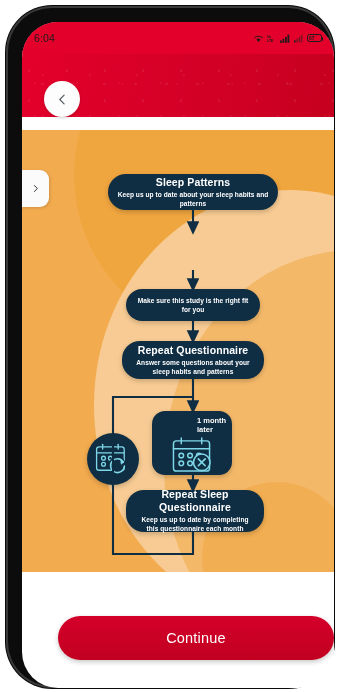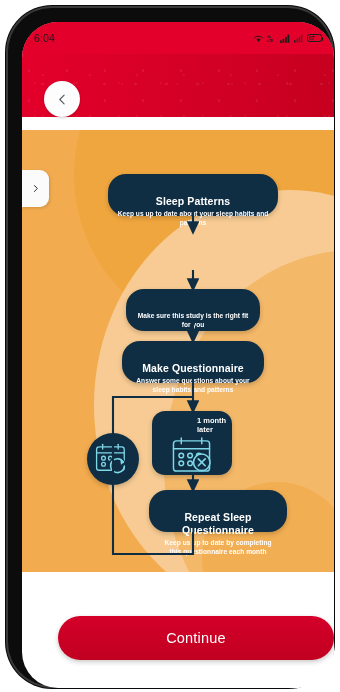--- a/index.html
+++ b/index.html
@@ -120,32 +120,32 @@
   }
 
   
   .flow{ position:absolute; inset:0; z-index:5; }
   .node{
     position:absolute;
     background:#0f2e44;
     border-radius:18px;
     color:#ffffff;
     text-align:center;
-    padding:21px 9px;
-    display:flex; flex-direction:column; justify-content:space-between;
+    padding:13px 9px;
+    display:flex; flex-direction:column; justify-content:center;
     box-shadow:0 2px 5px rgba(0,0,0,.2);
   }
   .node .n-title{ font-size:10.5px; font-weight:700; line-height:1.25; letter-spacing:.1px;}
   .node .n-sub{ font-size:6.6px; font-weight:600; line-height:1.35; margin-top:2px; letter-spacing:.05px;}
 
   .n1{ left:86px; top:44px;  width:170px; height:36px; }
   .n2{ left:107px; top:102px; width:128px; height:38px; }
   .n3{ left:104px; top:159px; width:134px; height:32px; }
   .n4{ left:100px; top:211px; width:142px; height:38px; }
-  .n6{ left:104px; top:360px; width:138px; height:42px;margin-left:23px; }
+  .n6{ left:104px; top:360px; width:138px; height:42px; }
 
   .month-box{
     position:absolute; left:130px; top:281px;
     width:80px; height:64px;
     background:#0f2e44; border-radius:13px;
     display:flex; flex-direction:column; align-items:center;
     padding-top:5px;
     box-shadow:0 2px 5px rgba(0,0,0,.2);
   }
   .month-label{ color:#ffffff; font-size:7.5px; font-weight:700; margin-bottom:2px;margin-left:45px; }
@@ -252,21 +252,21 @@
         <div class="n-title">Sleep Patterns</div>
         <div class="n-sub">Keep us up to date about your sleep habits and patterns</div>
       </div>
 
 
       <div class="node n3">
         <div class="n-sub">Make sure this study is the right fit for you</div>
       </div>
 
       <div class="node n4">
-        <div class="n-title">Make Questionnaire</div>
+        <div class="n-title">Repeat Questionnaire</div>
         <div class="n-sub">Answer some questions about your sleep habits and patterns</div>
       </div>
 
       <div class="month-box">
         <div class="month-label">1 month later</div>
         <svg width="48" height="40" viewBox="0 0 48 40">
           <g fill="none" stroke="#7fd8e8" stroke-width="1.5" stroke-linecap="round">
             <rect x="5" y="5" width="37" height="31" rx="3"></rect>
             <line x1="5" y1="13" x2="42" y2="13"></line>
             <line x1="13" y1="2" x2="13" y2="8"></line>

